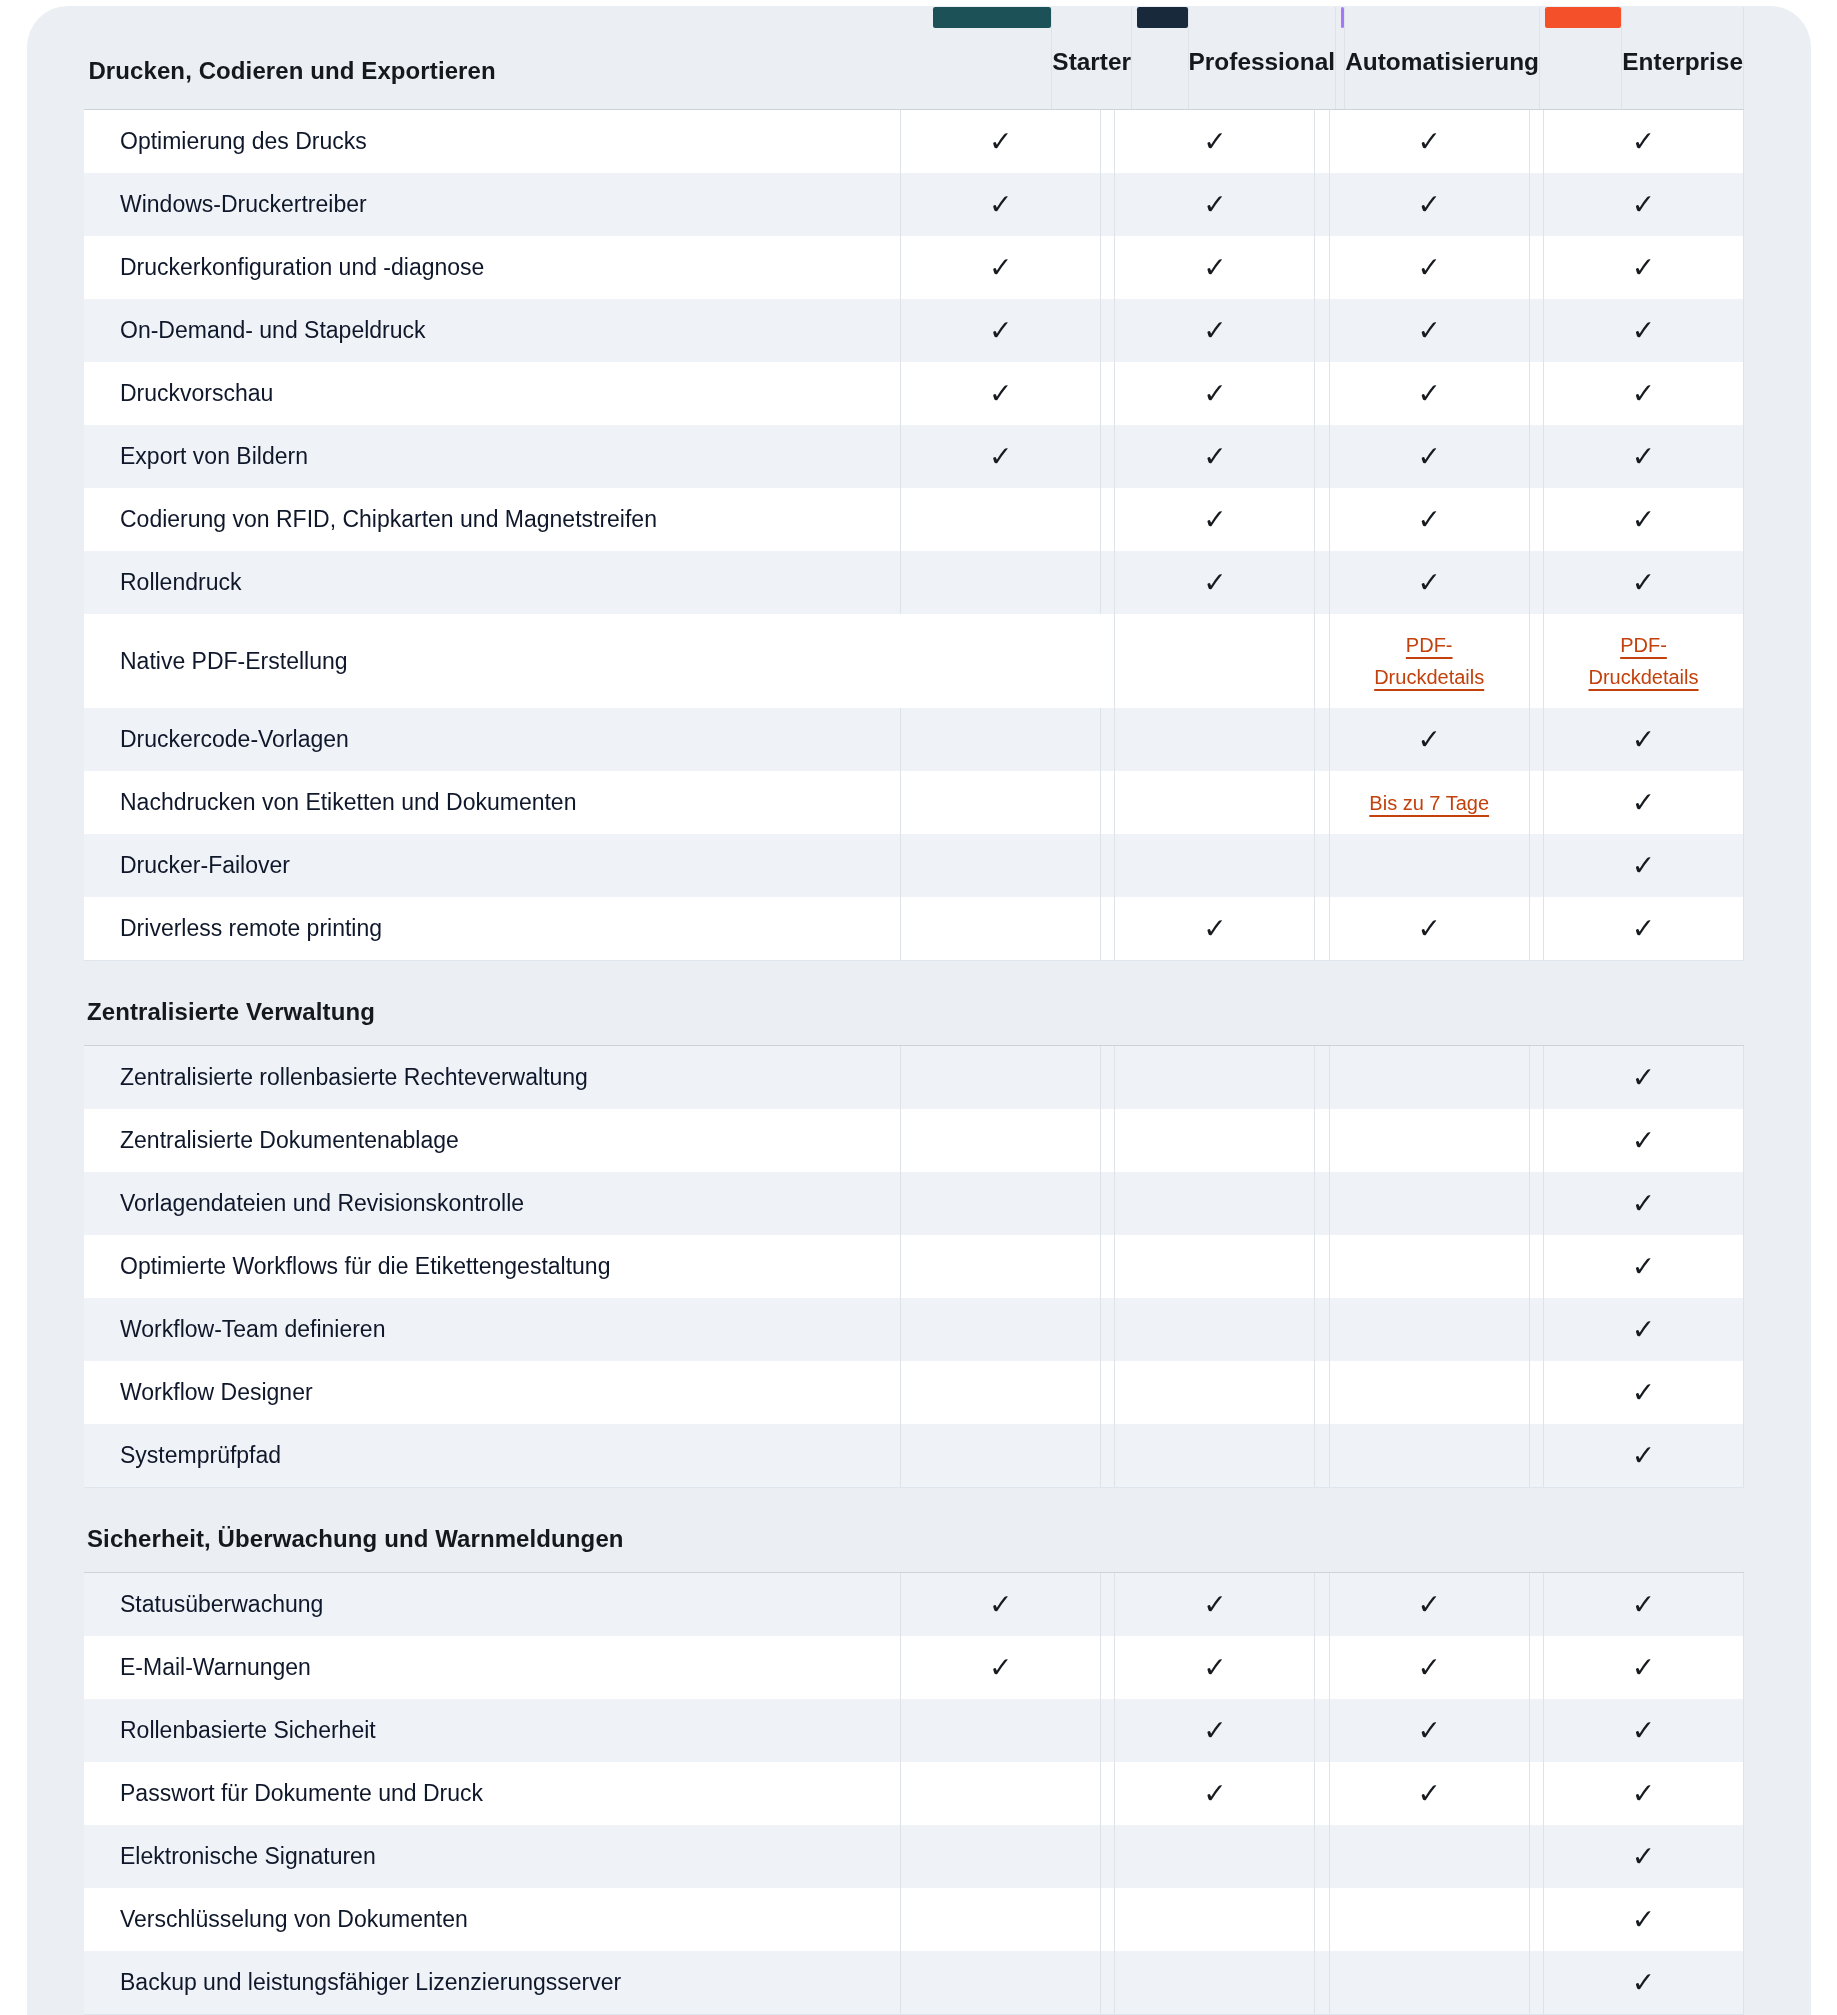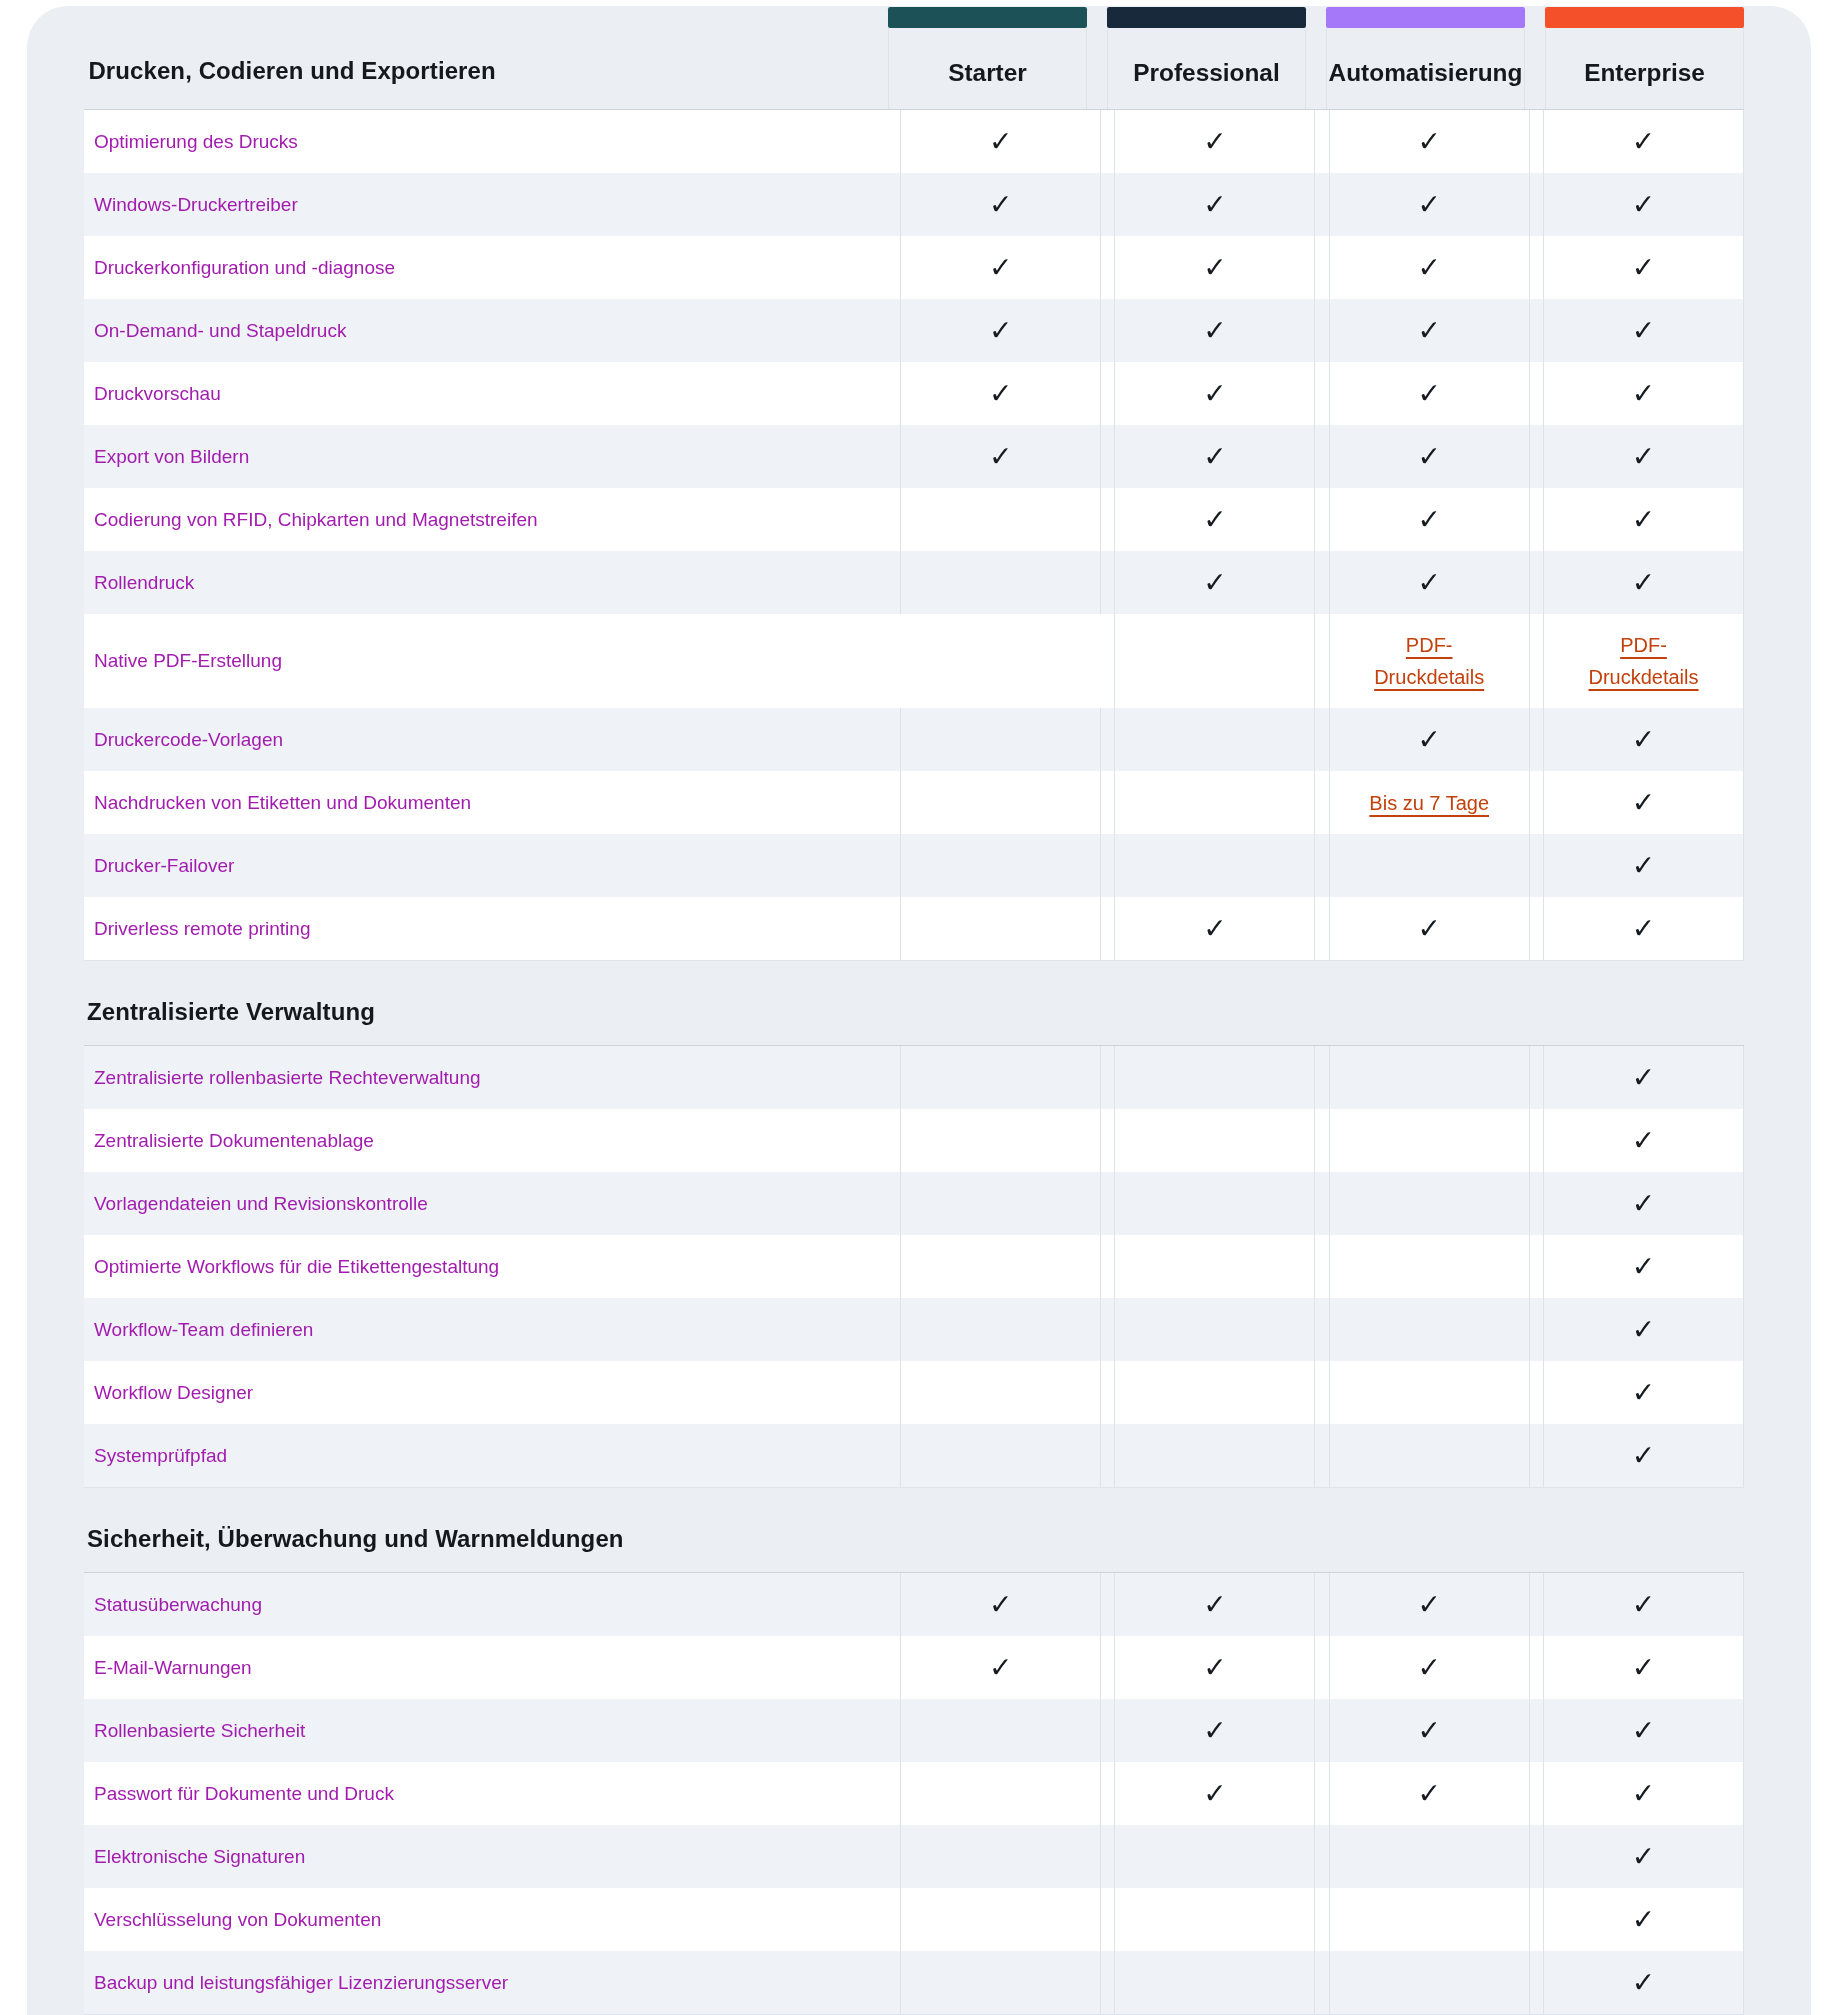--- a/index.html
+++ b/index.html
@@ -19,40 +19,40 @@
   .content {
     position:absolute; left:84px; top:7.4px; width:1660px;
   }
   
   .header-row { display:flex; height:102px; }
   .header-label {
     flex:1; display:flex; align-items:center;
     padding:25px 0 0 4.4px;
     font-size:24px; font-weight:bold; color:#15191e; letter-spacing:0.1px;
   }
-  .plan-head { width:199px; margin-left:20px; display:flex; flex-direction:column; }
+  .plan-head { width:199px; margin-left:5px; display:flex; flex-direction:row; }
   .plan-bar { height:21px; width:100%; border-radius:2.2px; }
   .plan-name-area {
     flex:1; margin:0; padding-top:7.4px;
     border-left:1.5px solid #dde3e9; border-right:1.5px solid #dde3e9;
     display:flex; align-items:center; justify-content:center;
     font-size:24.4px; font-weight:bold; color:#15191e; white-space:nowrap;
   }
   
   .section-heading {
     font-size:24px; font-weight:bold; color:#15191e;
     margin:37px 0 19px 3px; letter-spacing:0.1px;
   }
   
   .feature-table { border-top:1.5px solid #ccd3db; border-bottom:1.5px solid #dfe5ec; }
   .feature-row { display:flex; min-height:63px; background:#ffffff; }
   .feature-row.shade { background:#eff2f6;justify-content:space-between; }
   .row-label {
     flex:1; display:flex; align-items:center;
-    padding-left:10px; font-size:19px; color:#a21caf;
+    padding-left:36px; font-size:23px; color:#0f172a;
   }
   .plan-cell {
     width:199px; margin-left:13.3px;
     border-left:1.5px solid #dde3e9; border-right:1.5px solid #dde3e9;
     display:flex; align-items:center; justify-content:center;
     text-align:center;
   }
   .check {
     font-size:28px; color:#171b20; line-height:1;
     font-family:"DejaVu Sans",sans-serif;

